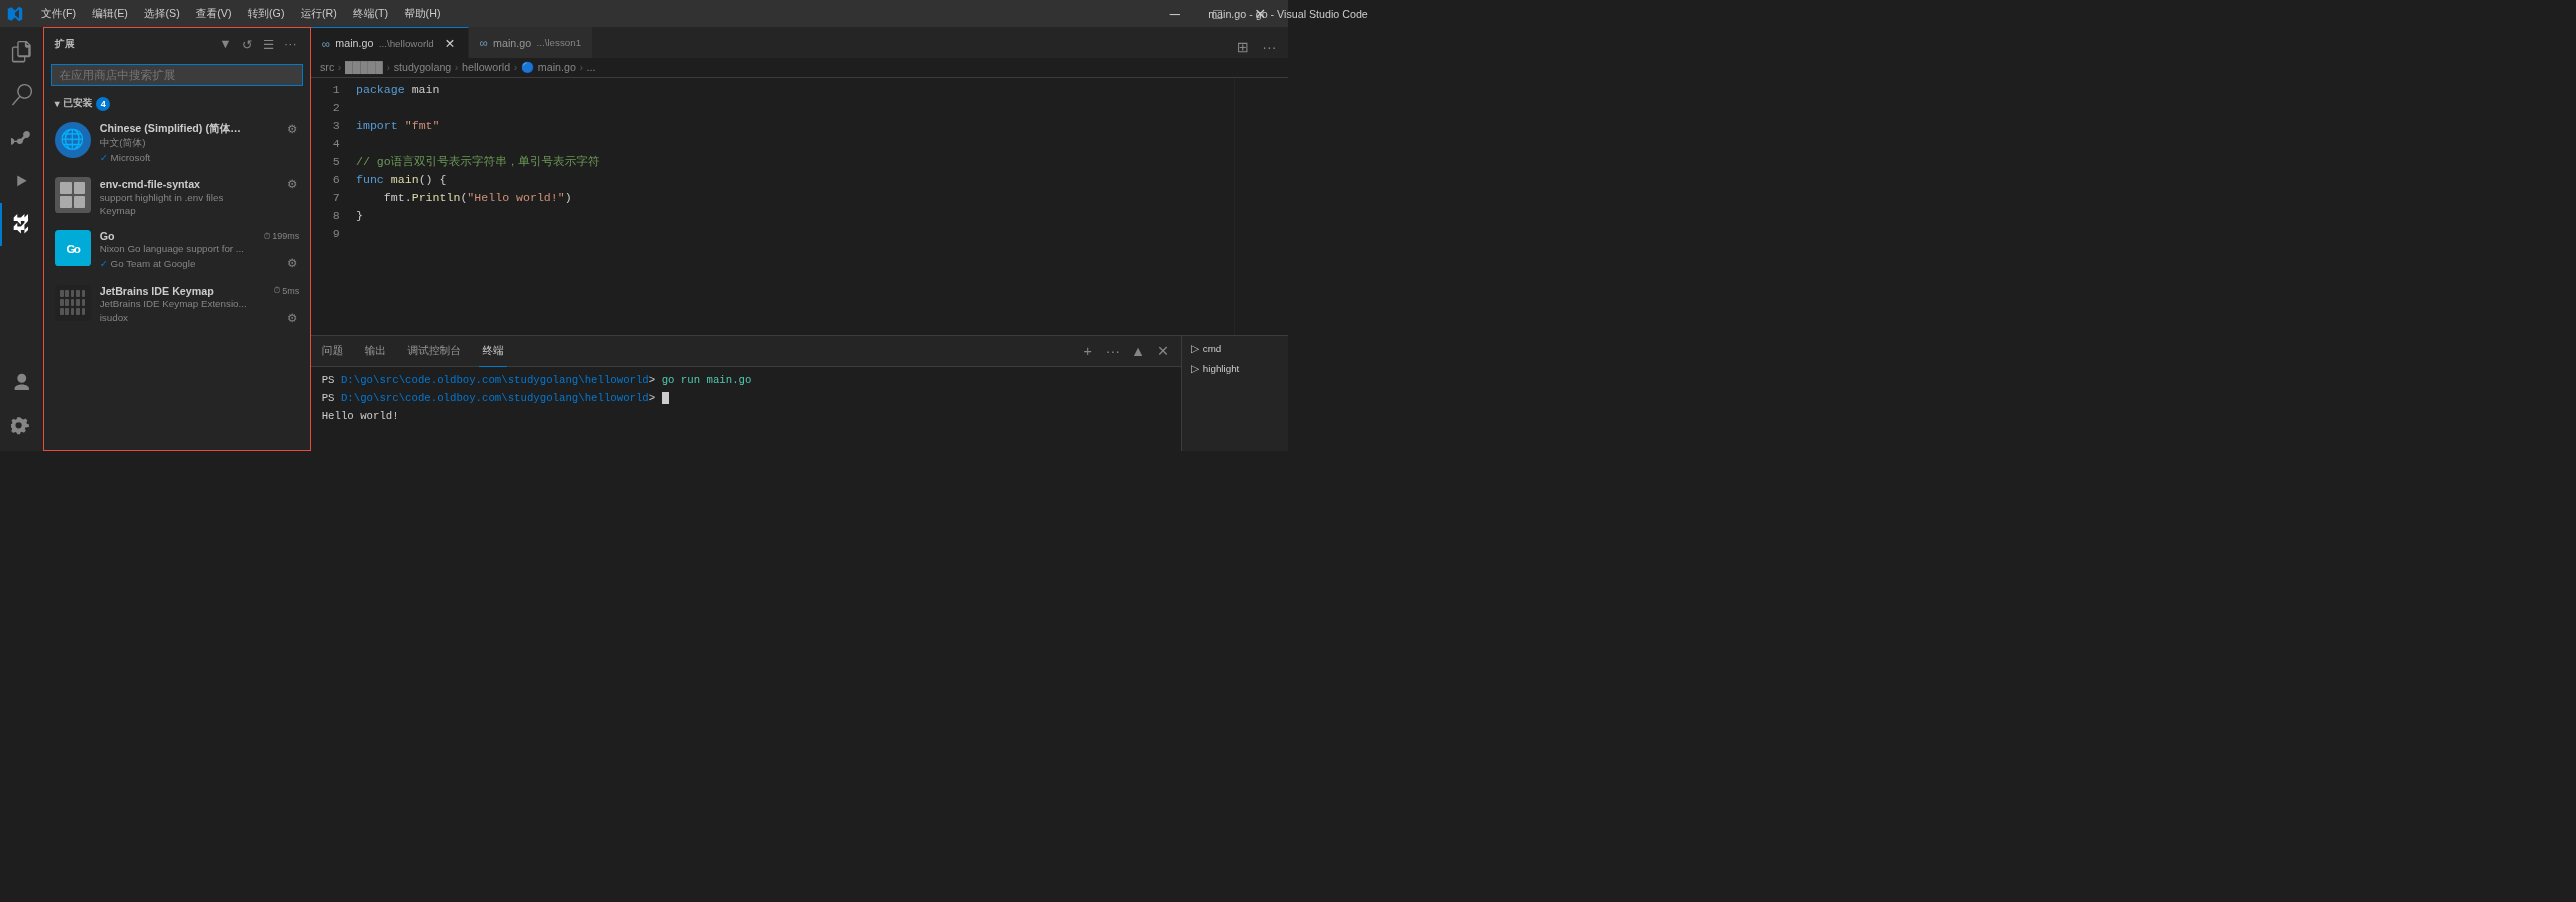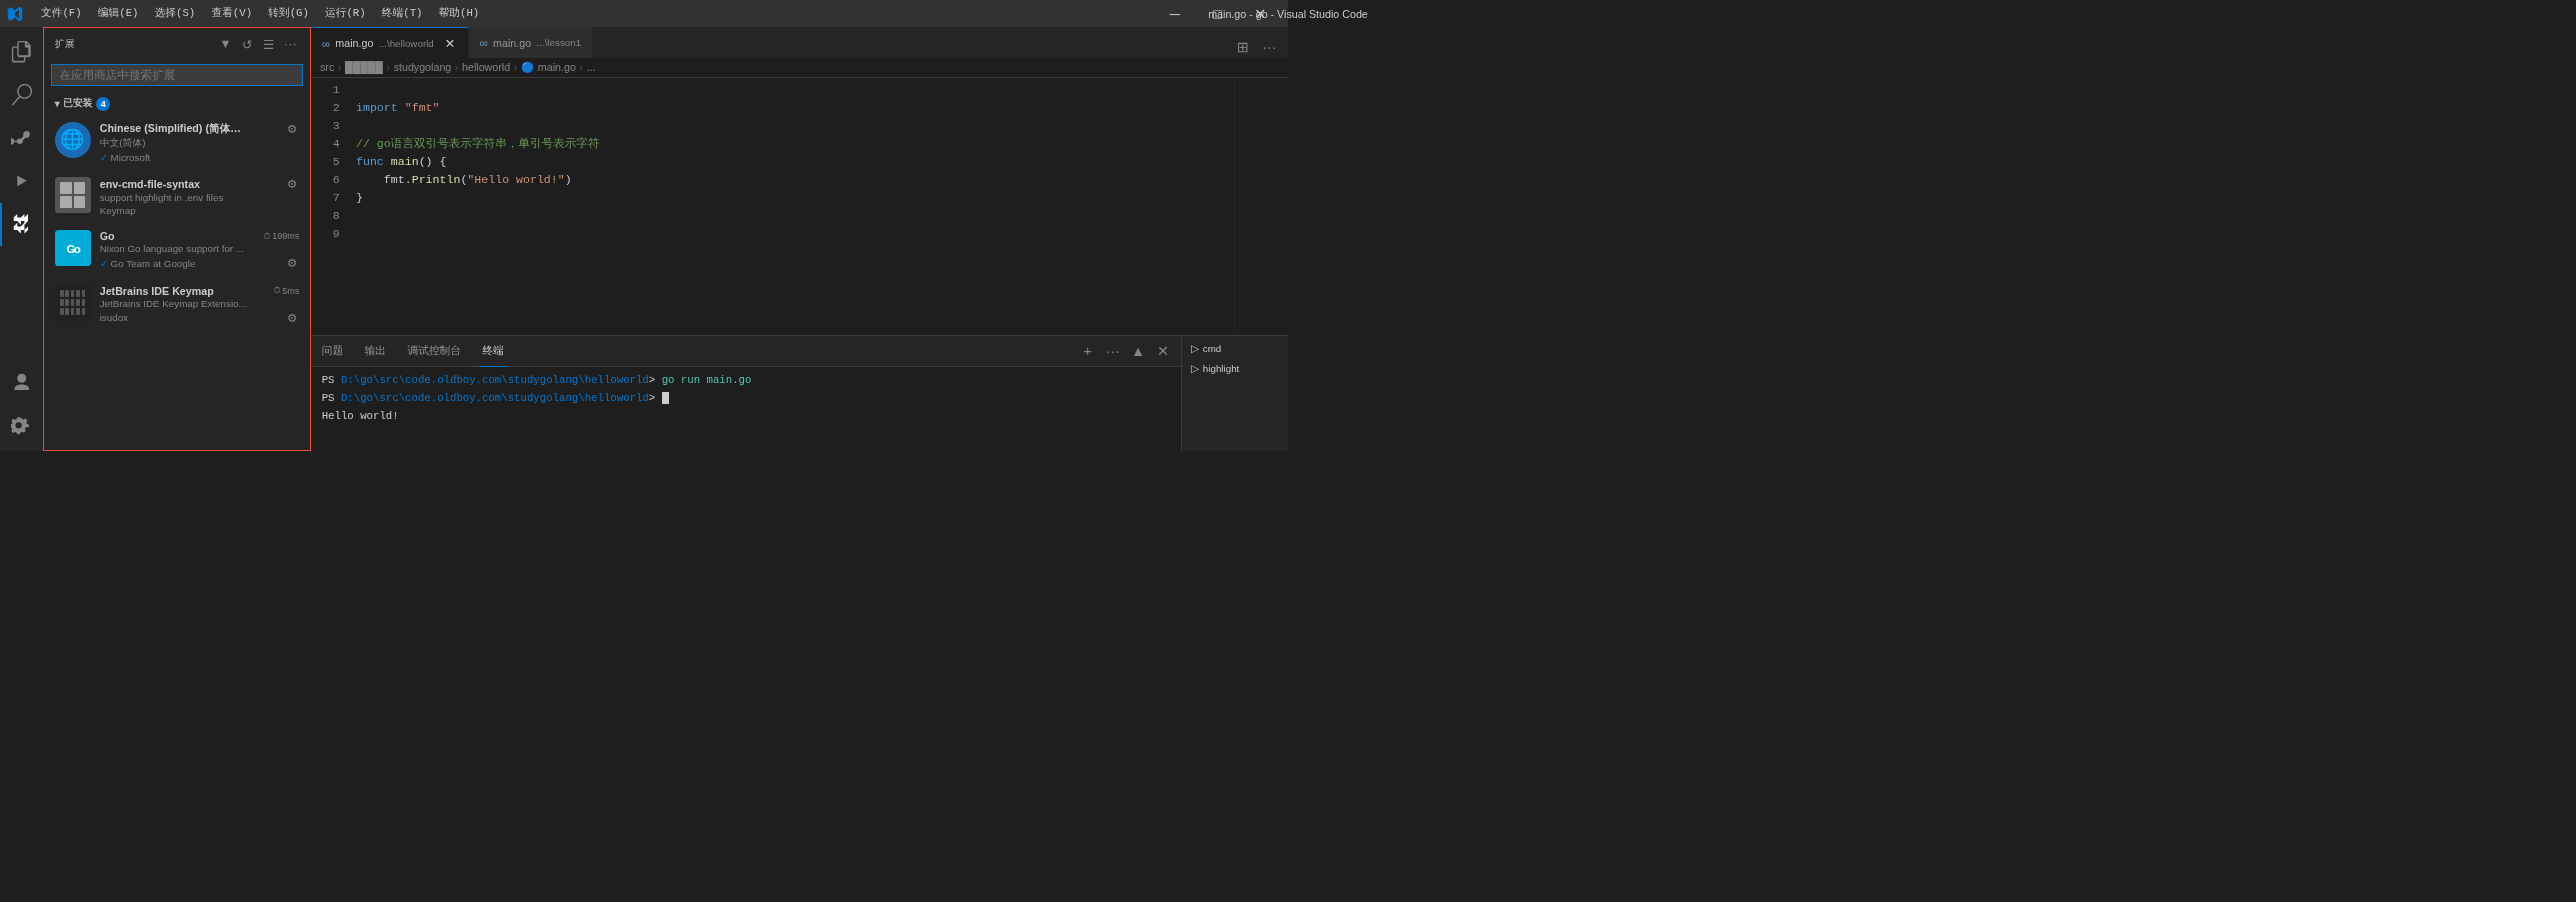--- a/index.html
+++ b/index.html
@@ -34,21 +34,20 @@
       display: flex;
       gap: 1.8px;
     }
     .titlebar-menu span {
       padding: 0 7.2px;
       height: 27px;
       line-height: 27px;
       font-size: 10.7px;
       color: #cccccc;
       cursor: pointer;
-      font-family: Liberation Mono, monospace;
     }
     .titlebar-center {
       font-size: 10.7px;
       color: #cccccc;
       position: absolute;
       left: 50%;
       transform: translateX(-50%);
     }
     .titlebar-controls {
       display: flex;
@@ -107,21 +106,21 @@
     }
     .sidebar-header {
       display: flex;
       align-items: center;
       justify-content: space-between;
       padding: 7.2px 10.7px;
       height: 32px;
     }
     .sidebar-title {
       font-size: 9.8px;
-      font-weight: 400;
+      font-weight: 700;
       color: #bbbbbb;
       text-transform: uppercase;
       letter-spacing: 0.4px;
     }
     .sidebar-actions {
       display: flex; gap: 3.6px;
     }
     .sidebar-action-btn {
       width: 18px; height: 18px;
       display: flex; align-items: center; justify-content: center;
@@ -716,20 +715,21 @@
         <div>2</div>
         <div>3</div>
         <div>4</div>
         <div>5</div>
         <div>6</div>
         <div>7</div>
         <div>8</div>
         <div>9</div>
       </div>
       <div class="code-content">
+        <div class="code-line"><span class="kw">package</span><span> main</span></div>
         <div class="code-line"></div>
         <div class="code-line"><span class="kw">import</span><span> </span><span class="str">"fmt"</span></div>
         <div class="code-line"></div>
         <div class="code-line"><span class="comment">// go语言双引号表示字符串，单引号表示字符</span></div>
         <div class="code-line"><span class="kw">func</span><span> </span><span class="fn">main</span><span>() {</span></div>
         <div class="code-line"><span>    fmt.</span><span class="fn">Println</span><span>(</span><span class="str">"Hello world!"</span><span>)</span></div>
         <div class="code-line"><span>}</span></div>
         <div class="code-line"></div>
       </div>
       <div class="minimap"></div>

